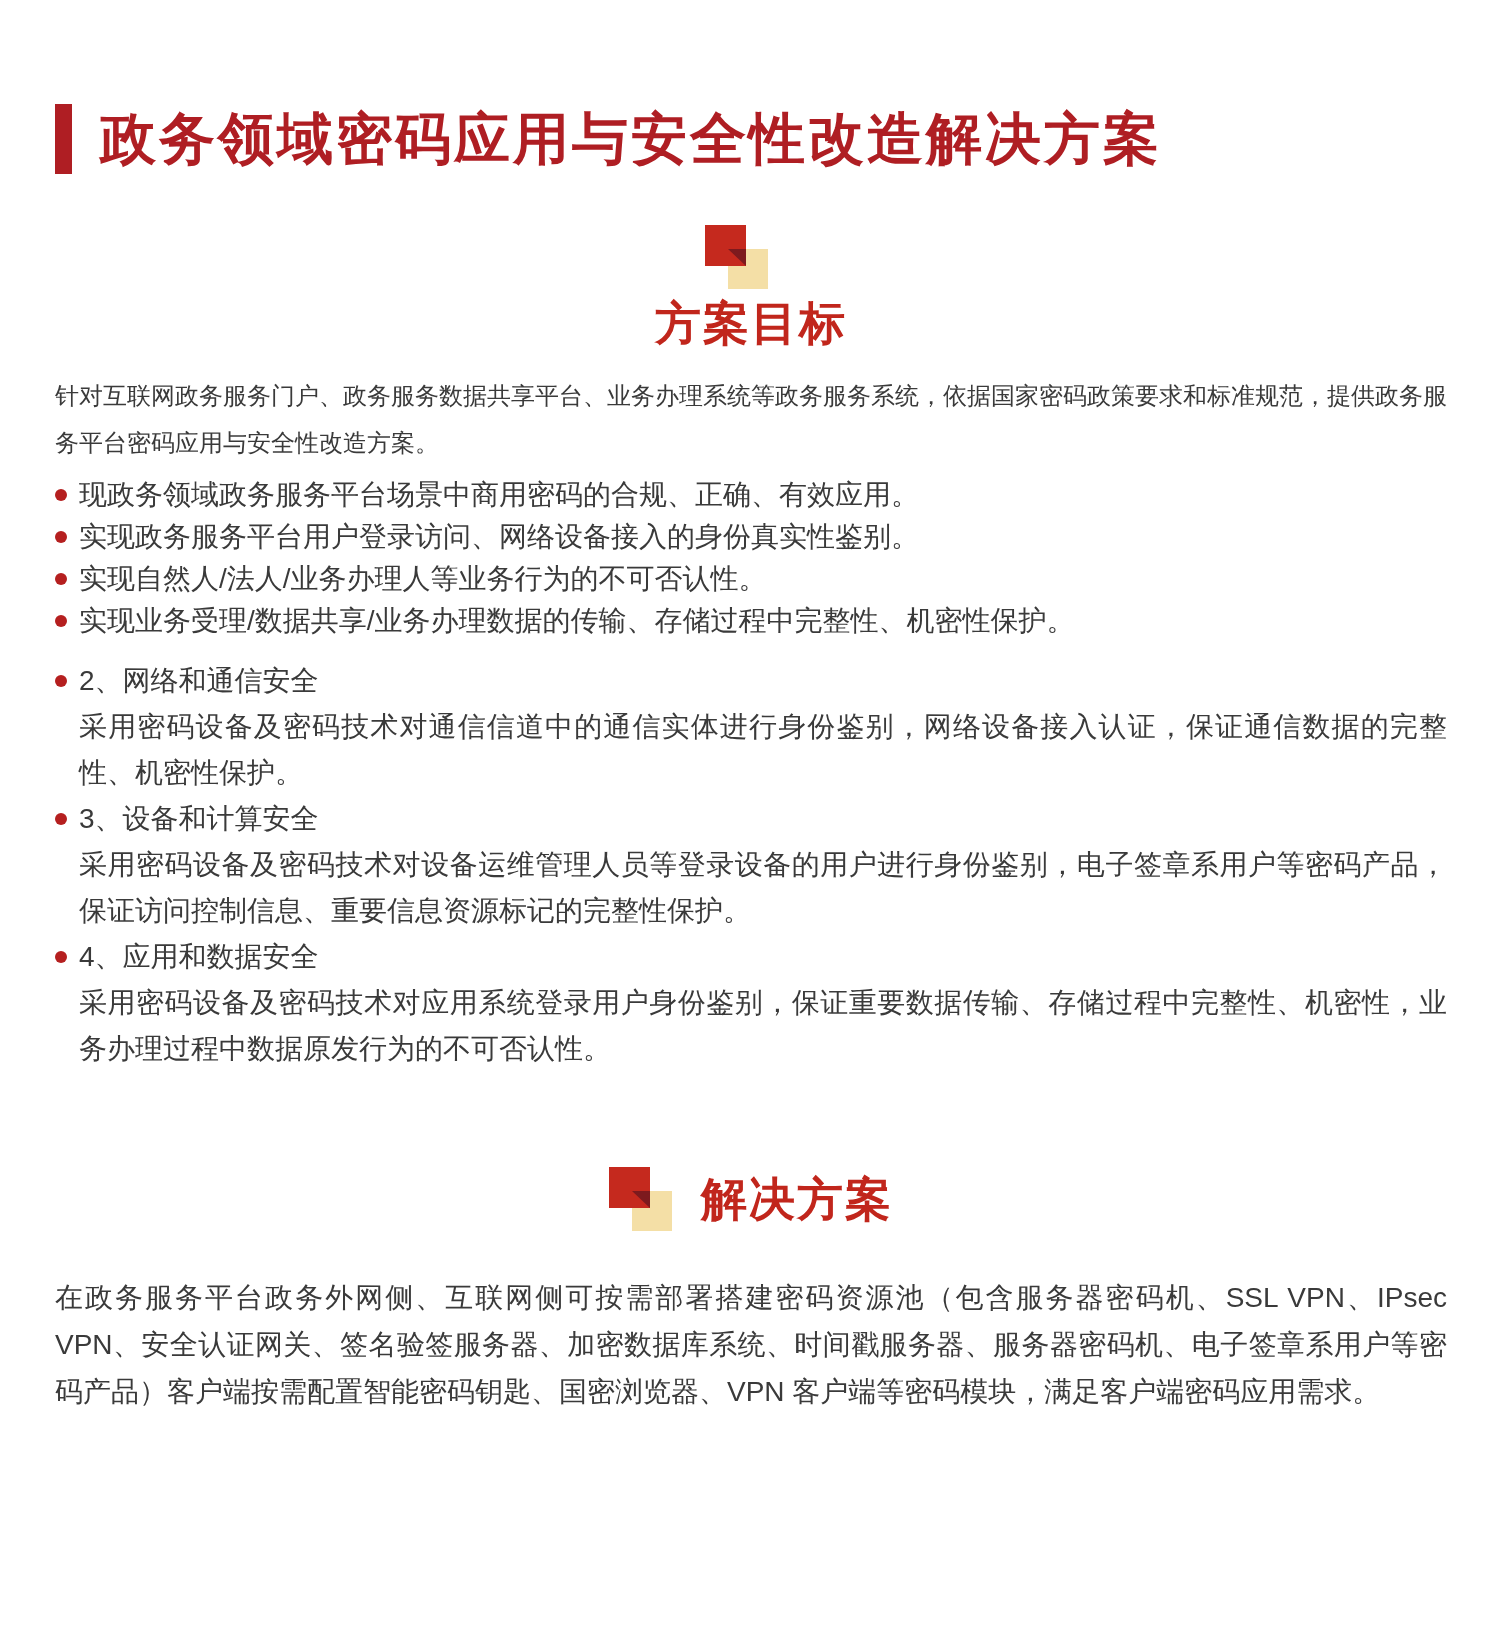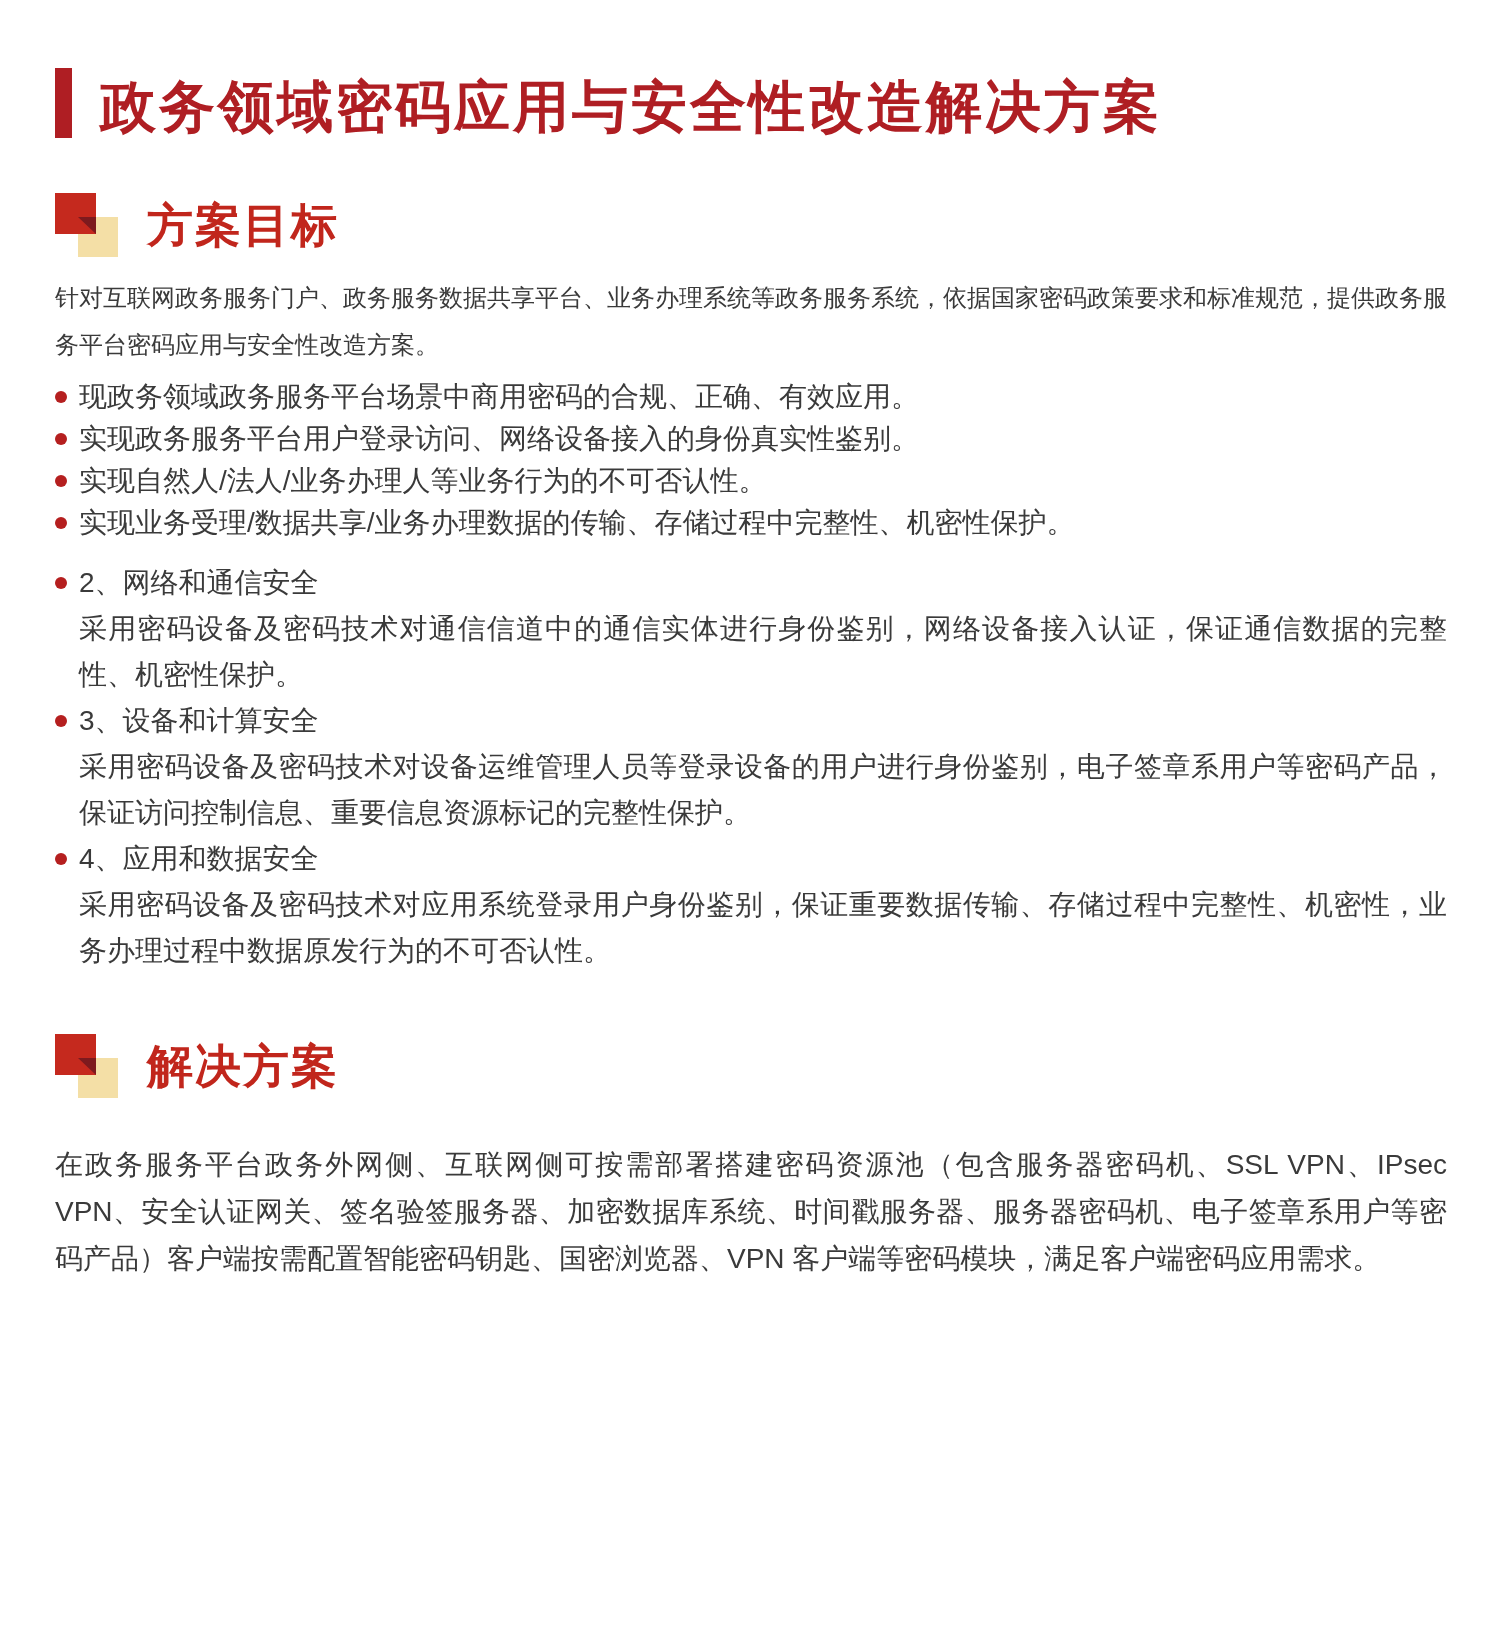--- a/index.html
+++ b/index.html
@@ -15,21 +15,21 @@
   html,body{background:#ffffff;}
   body{
     width:1500px;height:1630px;
     font-family:"Liberation Sans","DejaVu Sans",sans-serif;
     color:var(--body-text);
     overflow:hidden;
   }
   .page{width:1500px;height:1630px;padding:0 53px 0 55px;}
 
   
-  .doc-header{margin-top:68px;display:flex;}
+  .doc-header{margin-top:100px;display:flex;align-items:center;}
   .title-bar{
     display:inline-block;width:17px;height:70px;
     background:var(--title-red);margin-right:28px;flex:0 0 auto;
   }
   .title-text{
     font-size:56px;font-weight:800;color:var(--title-red);
     letter-spacing:3px;line-height:78px;white-space:nowrap;
   }
 
   
@@ -54,23 +54,23 @@
     margin-top:16px;font-size:24px;line-height:47px;
     text-align:justify;color:var(--body-text);
   }
   .dot{
     position:absolute;left:0;top:15px;width:12px;height:12px;border-radius:50%;
     background:var(--bullet-red);
   }
   .dot-list{list-style:none;margin-top:8px;}
   .dot-list li{position:relative;padding-left:24px;line-height:42px;font-size:28px;}
 
-  .section-goals .section-heading{margin-top:46px;}
+  .section-goals .section-heading{margin-top:46px;flex-direction:column;}
   .section-requirements .section-heading{margin-top:112px;}
-  .section-solution .section-heading{margin-top:59px;}
+  .section-solution .section-heading{margin-top:94px;justify-content:center;}
 
   .req-list{list-style:none;margin-top:16px;}
   .req-item{position:relative;}
   .req-title-row{position:relative;padding-left:24px;line-height:46px;font-size:28px;}
   .req-title-row .dot{top:17px;}
   .req-body{
     padding-left:24px;font-size:28px;line-height:46px;
     text-align:justify;color:var(--body-text);
   }
 

